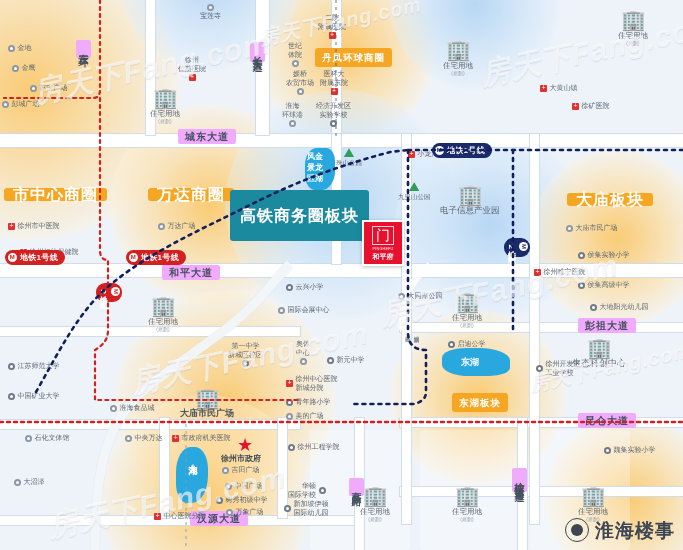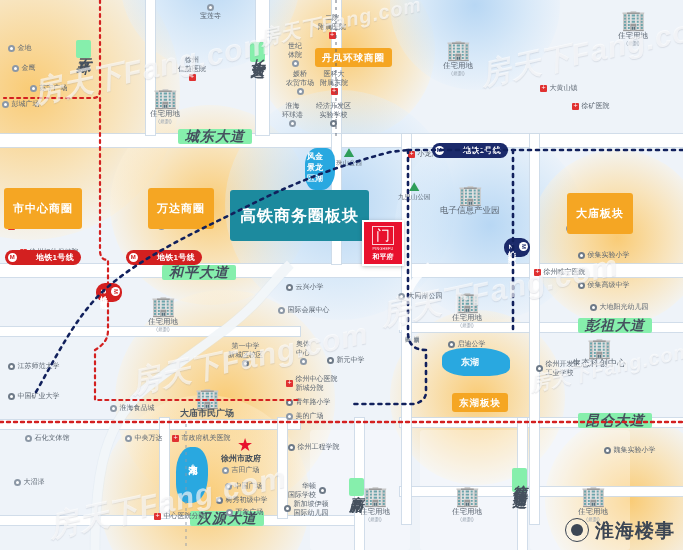--- a/index.html
+++ b/index.html
@@ -20,49 +20,49 @@
   
   .cell { position:absolute; background:rgba(255,255,255,.30);
           border-radius:3px; pointer-events:none; }
 
   
   .road { position:absolute; background:#ffffff; }
   .road.h { height:9px; box-shadow:0 0 0 1px rgba(205,218,232,.9); }
   .road.v { width:9px; box-shadow:0 0 0 1px rgba(205,218,232,.9); }
   .road.major.h { height:13px; }
   .road.major.v { width:13px; }
-  .road-lbl { position:absolute; background:#86efac; color:#45505e;
-    font-size:14px; font-weight:bold; padding:2px 7px; border-radius:2px;
-    letter-spacing:1px; white-space:nowrap; line-height:11px;font-style:italic; }
+  .road-lbl { position:absolute; background:#f0abfc; color:#45505e;
+    font-size:10px; font-weight:bold; padding:2px 7px; border-radius:2px;
+    letter-spacing:1px; white-space:nowrap; line-height:11px; }
   .road-lbl.vert { writing-mode:vertical-rl; letter-spacing:2px;
     padding:6px 2px; }
 
   
   svg.overlay { position:absolute; left:0; top:0; width:683px; height:550px;
       pointer-events:none; }
 
   
   .metro-badge { position:absolute; display:flex; align-items:center;
-    gap:19px; border-radius:9px; padding:2px 7px 2px 3px; color:#fff;
+    gap:3px; border-radius:9px; padding:2px 7px 2px 3px; color:#fff;
     font-size:8px; font-weight:bold; white-space:nowrap; letter-spacing:.3px;
     line-height:11px; z-index:7; }
   .metro-badge.l1 { background:#1b2a6b; }
   .metro-badge.l1r { background:#d32020; }
   .metro-badge.l2 { background:#1b2a6b; }
   .metro-badge.l2r { background:#d32020; }
   .metro-badge.vert { writing-mode:vertical-rl; padding:4px 2px 6px 2px;
      border-radius:9px; flex-direction:column; gap:2px; }
   .mico { width:9px; height:9px; border-radius:50%; background:#fff;
     color:#1b2a6b; font-size:6px; display:flex; align-items:center;
     justify-content:center; font-weight:bold; flex:none; }
   .metro-badge.l1r .mico, .metro-badge.l2r .mico { color:#d32020; }
 
   
-  .plate { position:absolute; padding:14px 9px; border-radius:3px;
-     font-size:11px; font-weight:bold; color:#fff; white-space:nowrap;
+  .plate { position:absolute; padding:0 9px; border-radius:3px;
+     font-size:16px; font-weight:bold; color:#fff; white-space:nowrap;
      letter-spacing:1px; z-index:8; line-height:13px; }
   .plate.orange { background:#f5a623; }
   .plate.teal   { background:#1c8a9e; font-size:16px; padding:19px 10px; }
   .plate.small  { font-size:9.5px; padding:3px 7px; }
 
   
   .poi { position:absolute; display:flex; align-items:center; gap:2.5px;
      font-size:7px; color:#5c6672; white-space:nowrap; line-height:8.5px;
      z-index:6; }
   .poi .d { width:7px; height:7px; border-radius:50%; flex:none;

